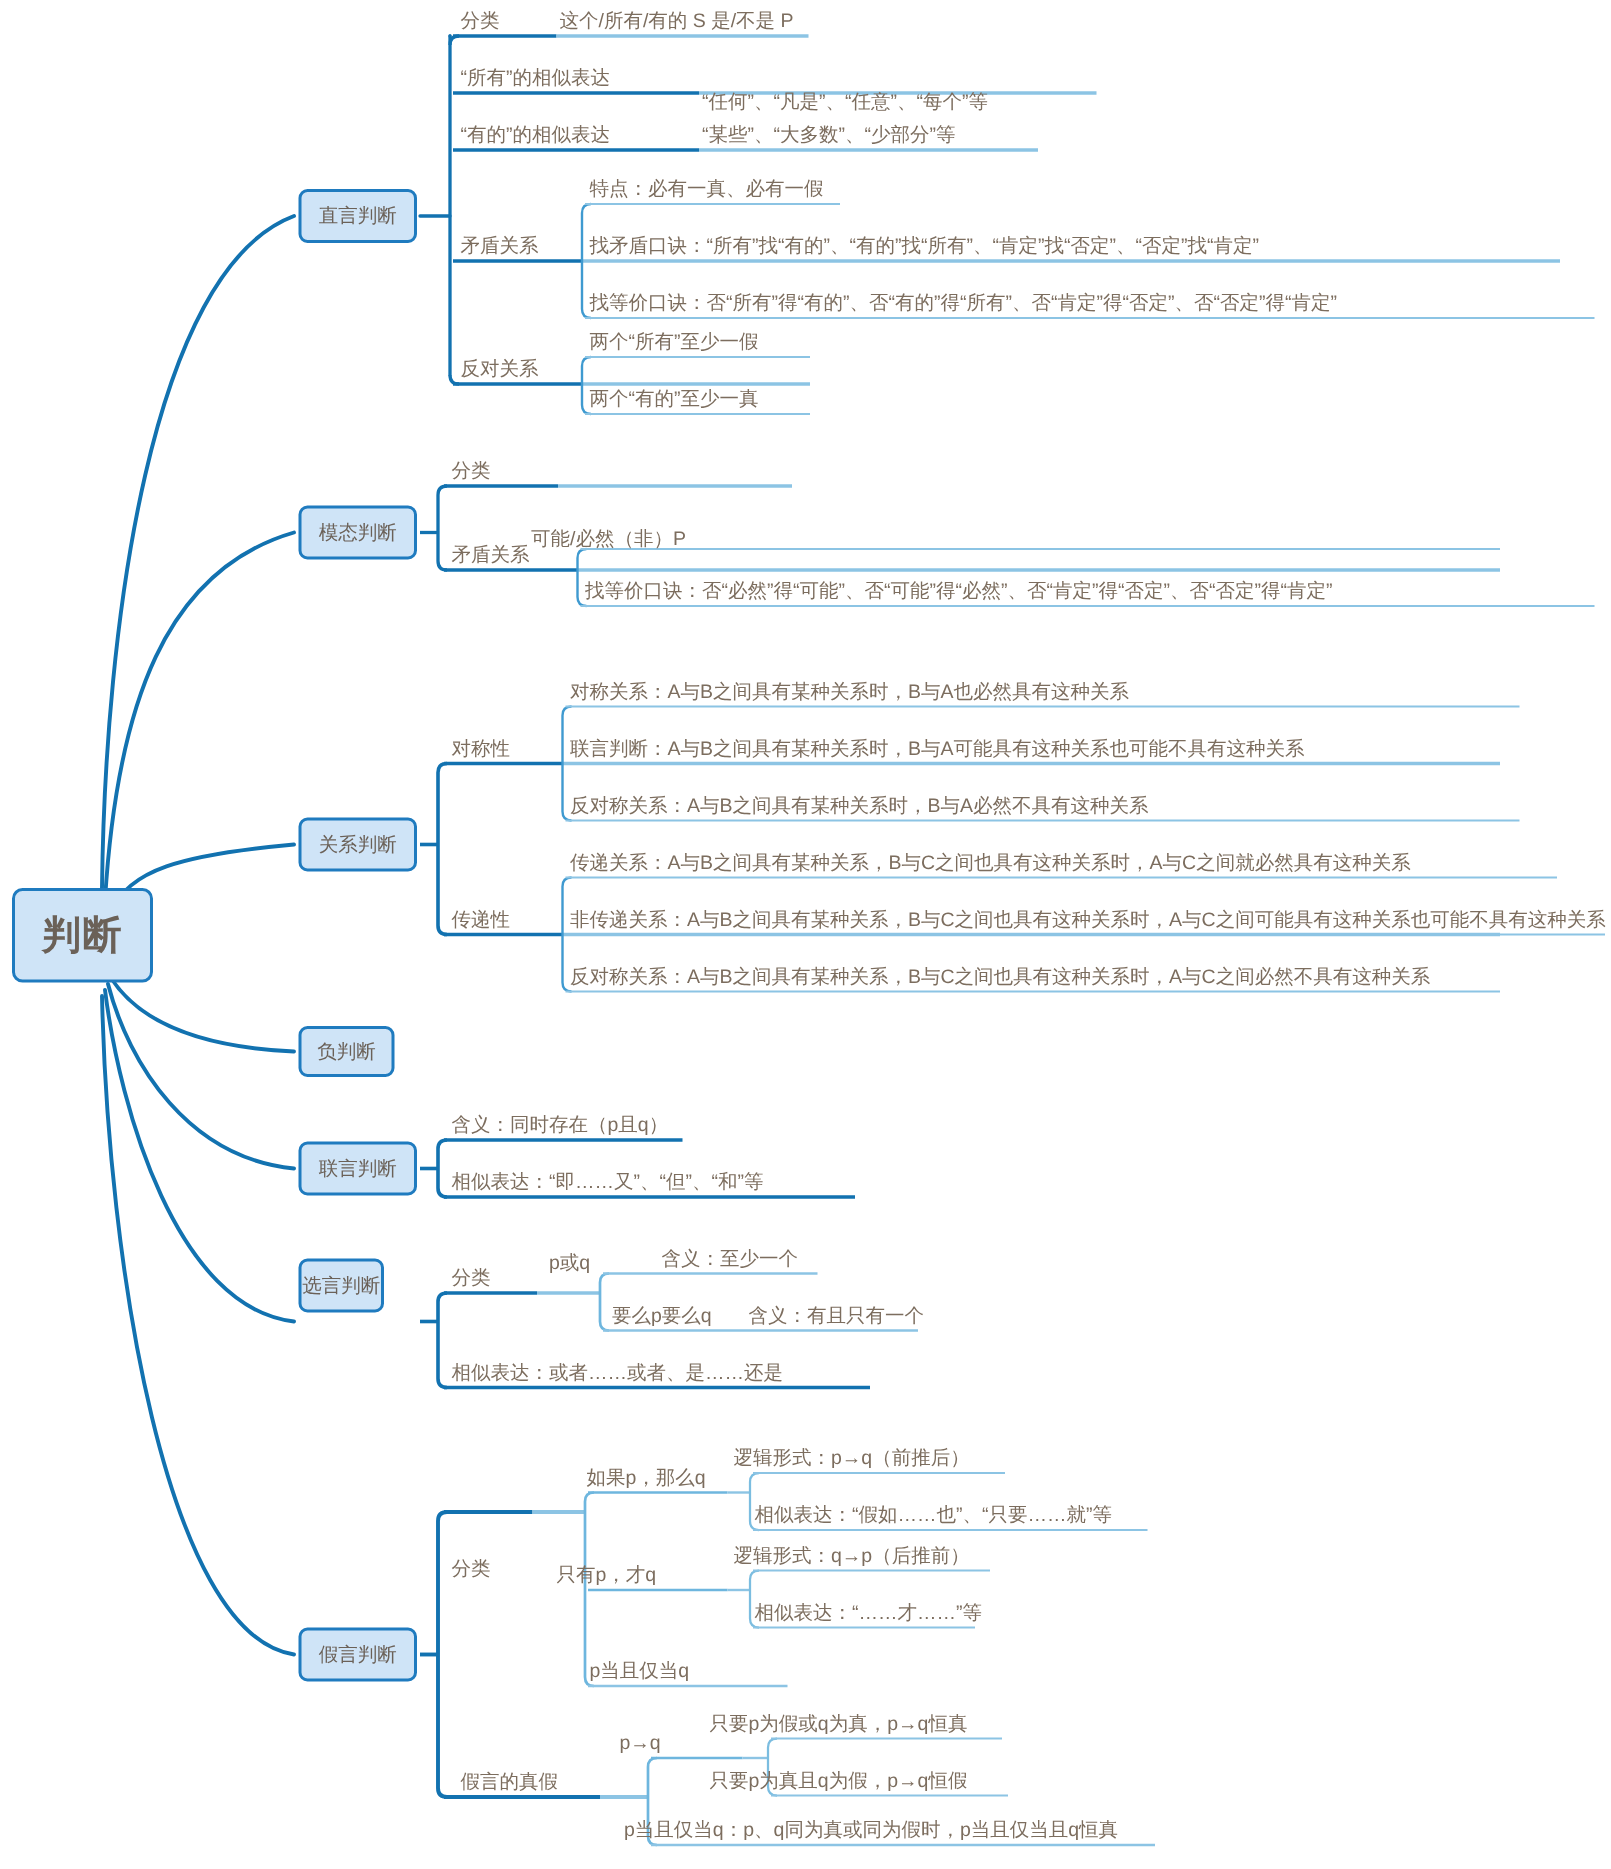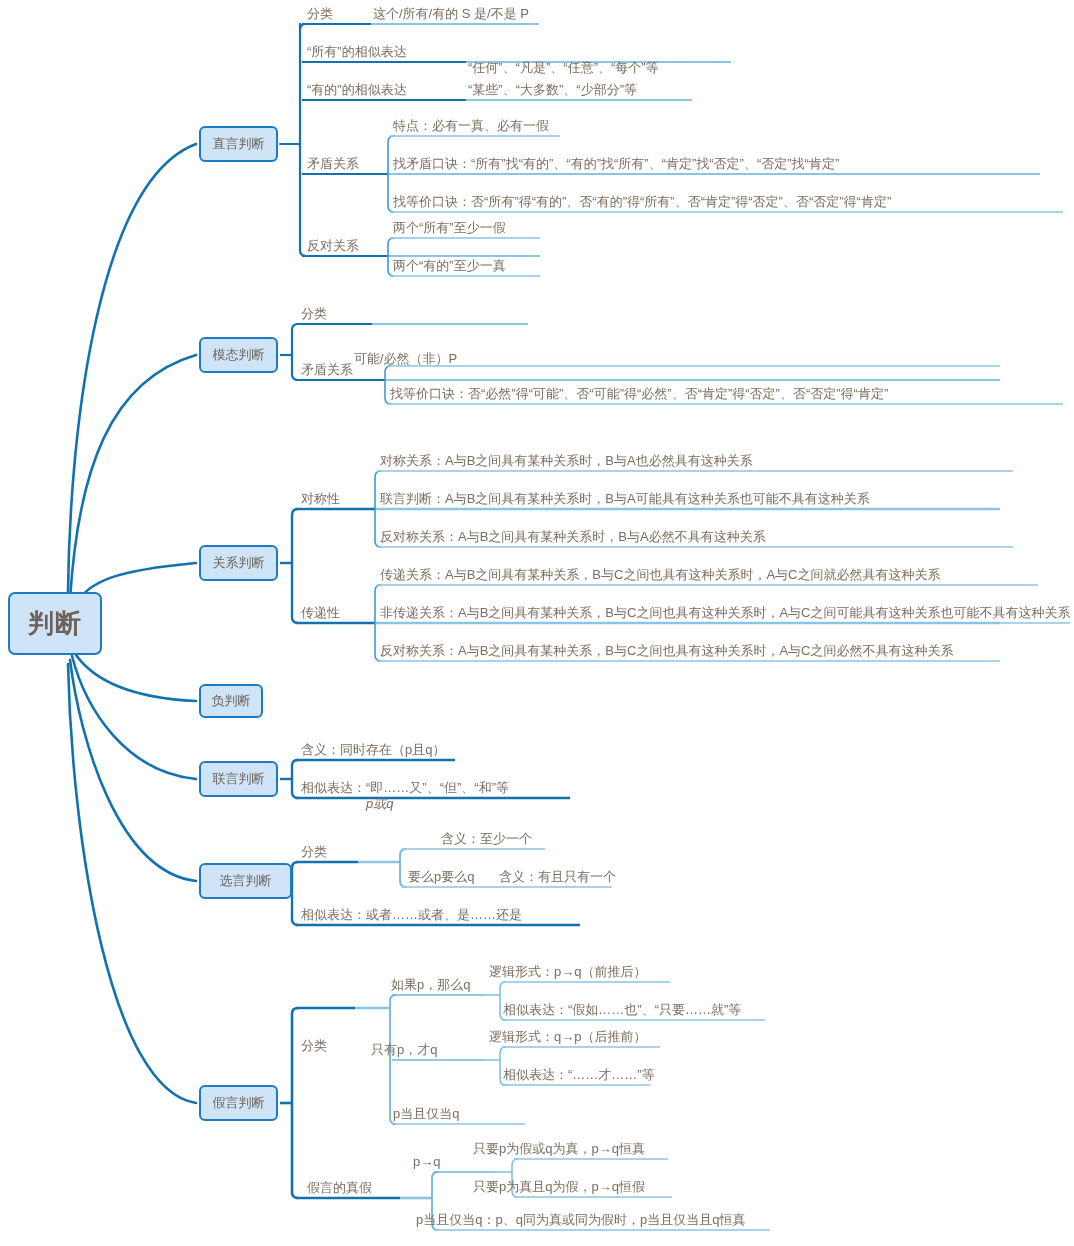--- a/index.html
+++ b/index.html
@@ -227,21 +227,21 @@
   </div>
   <div class="node-box branch-box" style="left:199px; top:545px; width:79px; height:36px;">
     <span>关系判断</span>
   </div>
   <div class="node-box branch-box" style="left:199px; top:684px; width:64px; height:34px;">
     <span>负判断</span>
   </div>
   <div class="node-box branch-box" style="left:199px; top:761px; width:79px; height:36px;">
     <span>联言判断</span>
   </div>
-  <div class="node-box branch-box" style="left:199px; top:863px; width:93px; height:36px;font-family:Liberation Mono, monospace;">
+  <div class="node-box branch-box" style="left:199px; top:839px; width:57px; height:36px;font-family:Liberation Mono, monospace;">
     <span>选言判断</span>
   </div>
   <div class="node-box branch-box" style="left:199px; top:1085px; width:79px; height:36px;">
     <span>假言判断</span>
   </div>
 
   <div class="leaf-label lvl3" style="left:307px; top:6px;">分类</div>
   <div class="leaf-label lvl4" style="left:373px; top:6px;">这个/所有/有的 S 是/不是 P</div>
 
   <div class="leaf-label lvl3" style="left:307px; top:44px;">“所有”的相似表达</div>
@@ -272,21 +272,21 @@
 
   <div class="leaf-label lvl3" style="left:301px; top:605px;">传递性</div>
   <div class="leaf-label lvl4" style="left:380px; top:567px;">传递关系：A与B之间具有某种关系，B与C之间也具有这种关系时，A与C之间就必然具有这种关系</div>
   <div class="leaf-label lvl4" style="left:380px; top:605px;">非传递关系：A与B之间具有某种关系，B与C之间也具有这种关系时，A与C之间可能具有这种关系也可能不具有这种关系</div>
   <div class="leaf-label lvl4" style="left:380px; top:643px;">反对称关系：A与B之间具有某种关系，B与C之间也具有这种关系时，A与C之间必然不具有这种关系</div>
 
   <div class="leaf-label lvl3" style="left:301px; top:742px;">含义：同时存在（p且q）</div>
   <div class="leaf-label lvl3" style="left:301px; top:780px;">相似表达：“即……又”、“但”、“和”等</div>
 
   <div class="leaf-label lvl3" style="left:301px; top:844px;">分类</div>
-  <div class="leaf-label lvl4" style="left:366px; top:796px;font-style:italic;">p或q</div>
+  <div class="leaf-label lvl4" style="left:366px; top:834px;">p或q</div>
   <div class="leaf-label lvl5" style="left:441px; top:831px;">含义：至少一个</div>
   <div class="leaf-label lvl4" style="left:408px; top:869px;">要么p要么q</div>
   <div class="leaf-label lvl5" style="left:499px; top:869px;">含义：有且只有一个</div>
   <div class="leaf-label lvl3" style="left:301px; top:907px;">相似表达：或者……或者、是……还是</div>
 
   <div class="leaf-label lvl3" style="left:301px; top:1038px;">分类</div>
 
   <div class="leaf-label lvl4" style="left:391px; top:977px;">如果p，那么q</div>
   <div class="leaf-label lvl5" style="left:489px; top:964px;">逻辑形式：p→q（前推后）</div>
   <div class="leaf-label lvl5" style="left:503px; top:1002px;">相似表达：“假如……也”、“只要……就”等</div>

